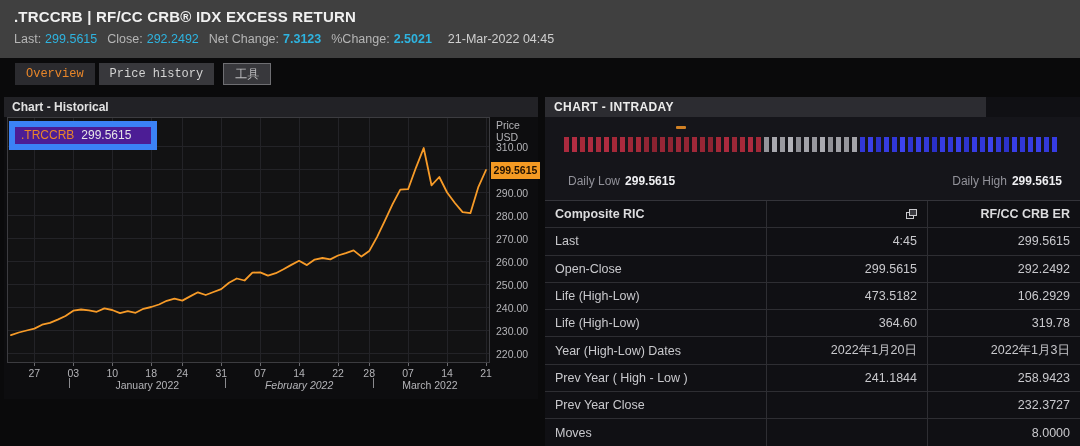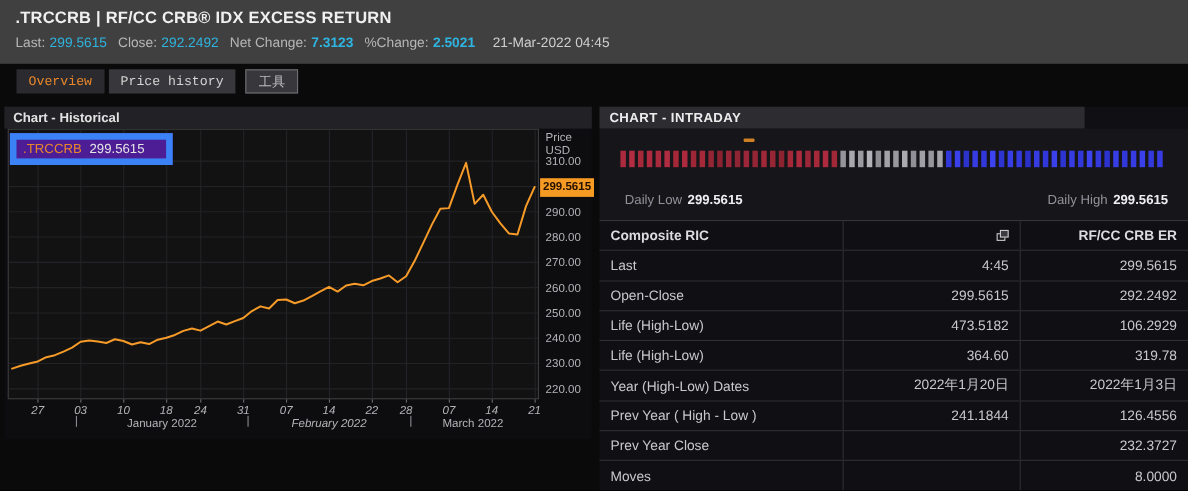--- a/index.html
+++ b/index.html
@@ -36,21 +36,21 @@
   .legend .ric { color:#e8862a; }
   .legend .pv { color:#e6e6e6; margin-left:7px; }
 
   .yaxis { position:absolute; left:489px; top:20px; width:45px; height:260px; font-size:10.5px; color:#b4b4b8; }
   .yaxis .unit { position:absolute; left:3px; }
   .ylab { position:absolute; left:3px; width:42px; }
   .badge { position:absolute; left:-2px; width:49px; height:17px; background:#f59a23; color:#241200;
            font-size:10.5px; font-weight:bold; line-height:17px; text-align:center; }
 
   .xaxis { position:absolute; left:3px; top:268px; width:483px; height:14px; font-size:10.5px; color:#b4b4b8; }
-  .xtick-lab { position:absolute; transform:translateX(-50%); top:2px;font-style:italic; }
+  .xtick-lab { position:absolute; transform:translateX(-50%); top:2px; }
   .xtick-mark { position:absolute; top:-2px; width:1px; height:3px; background:#6a6a6e; }
   .months { position:absolute; left:3px; top:281px; width:483px; height:14px; font-size:10.5px; color:#b4b4b8; }
   .month-lab { position:absolute; transform:translateX(-50%); top:1px; }
   .month-sep { position:absolute; top:0; width:1px; height:10px; background:#8a8a8e; }
 
   
   .rpanel { position:absolute; left:545px; top:97px; width:535px; height:349px; background:#101014; }
   .rpanel-head { position:absolute; left:0; top:0; width:441px; height:20px; background:#2c2c31;
                  color:#ececec; font-size:12px; font-weight:bold; line-height:20px; padding-left:9px;
                  letter-spacing:.4px; }
@@ -280,21 +280,21 @@
           <div class="c c3">319.78</div>
         </div>
         <div class="trow">
           <div class="c c1">Year (High-Low) Dates</div>
           <div class="c c2">2022年1月20日</div>
           <div class="c c3">2022年1月3日</div>
         </div>
         <div class="trow">
           <div class="c c1">Prev Year ( High - Low )</div>
           <div class="c c2">241.1844</div>
-          <div class="c c3">126.4556</div>
+          <div class="c c3">258.9423</div>
         </div>
         <div class="trow">
           <div class="c c1">Prev Year Close</div>
           <div class="c c2"></div>
           <div class="c c3">232.3727</div>
         </div>
         <div class="trow">
           <div class="c c1">Moves</div>
           <div class="c c2"></div>
           <div class="c c3">8.0000</div>

